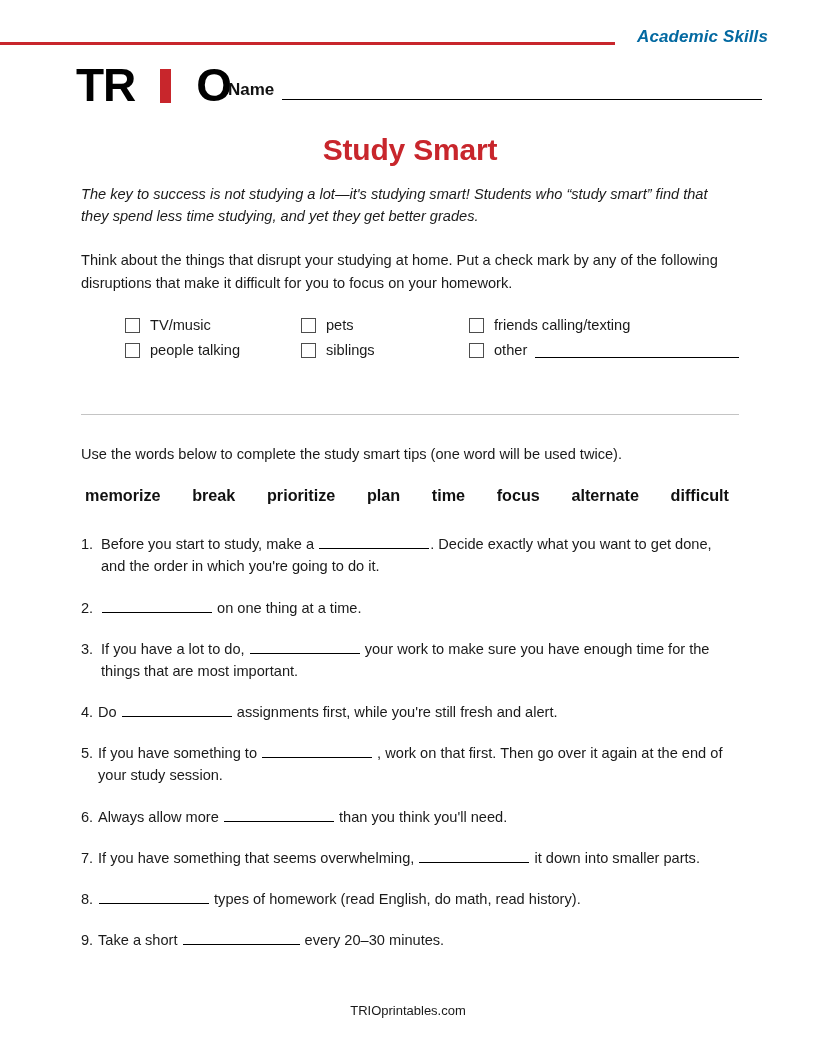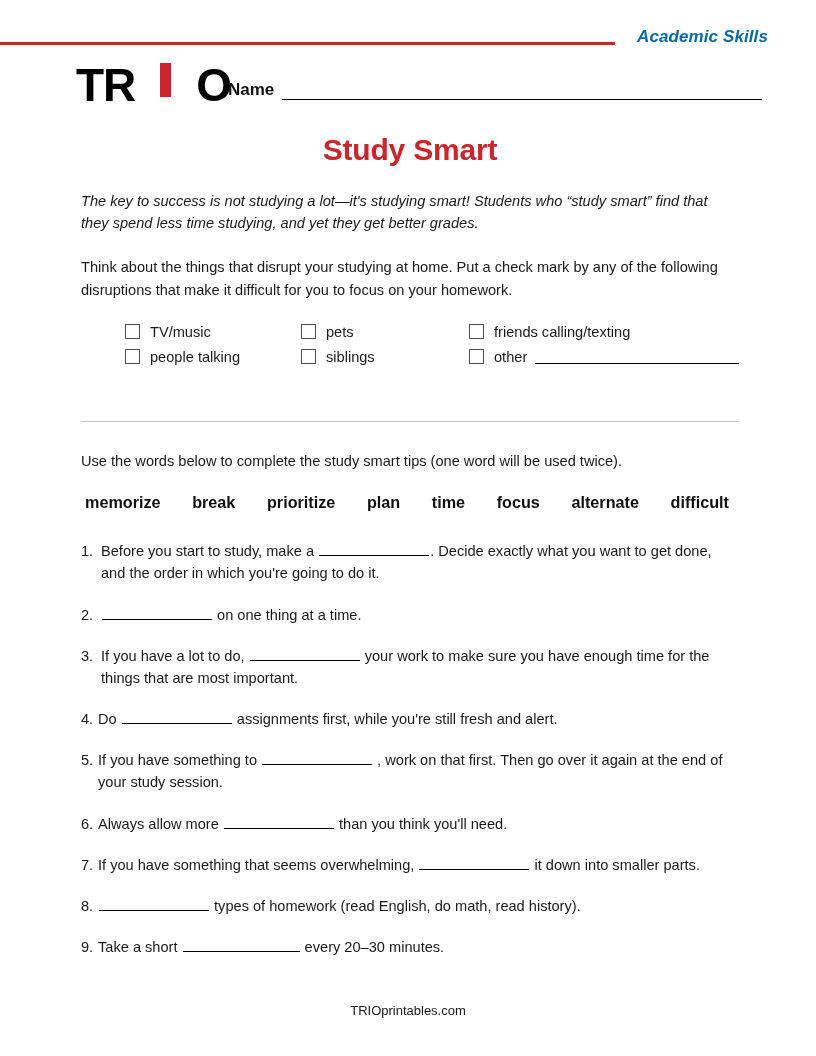--- a/index.html
+++ b/index.html
@@ -47,21 +47,21 @@
   .logo {
     position: absolute;
     left: 76px;
     top: 62px;
     font-size: 46px;
     font-weight: bold;
     letter-spacing: -1px;
     line-height: 1;
     color: #000000;
     display: flex;
-    align-items: flex-start;
+    align-items: center;
     gap: 24px;
   }
   .logo .logo-i {
     display: inline-block;
     width: 11px;
     height: 34px;
     background: #c8262c;
     margin: 0 1px;
     position: relative;
     top: 1px;
@@ -95,21 +95,21 @@
     top: 133px;
     width: 658px;
   }
 
   .title {
     text-align: center;
     font-size: 30px;
     font-weight: bold;
     color: #c8262c;
     letter-spacing: -0.2px;
-    margin: 0 0 23px 0;
+    margin: 0 0 16px 0;
   }
 
   .intro {
     font-size: 14.6px;
     font-style: italic;
     line-height: 1.52;
     margin: 12px 0 22px 0;
     color: #1a1a1a;
   }
 
@@ -122,21 +122,21 @@
 
   
   .check-grid {
     display: grid;
     grid-template-columns: 176px 168px 1fr;
     row-gap: 9px;
     margin-bottom: 22px;
   }
   .check-item {
     display: flex;
-    align-items: flex-start;
+    align-items: flex-end;
     padding-left: 44px;
   }
   .checkbox {
     width: 15px;
     height: 15px;
     border: 1.3px solid #4d4d4d;
     background: #ffffff;
     flex: none;
     box-sizing: border-box;
   }

